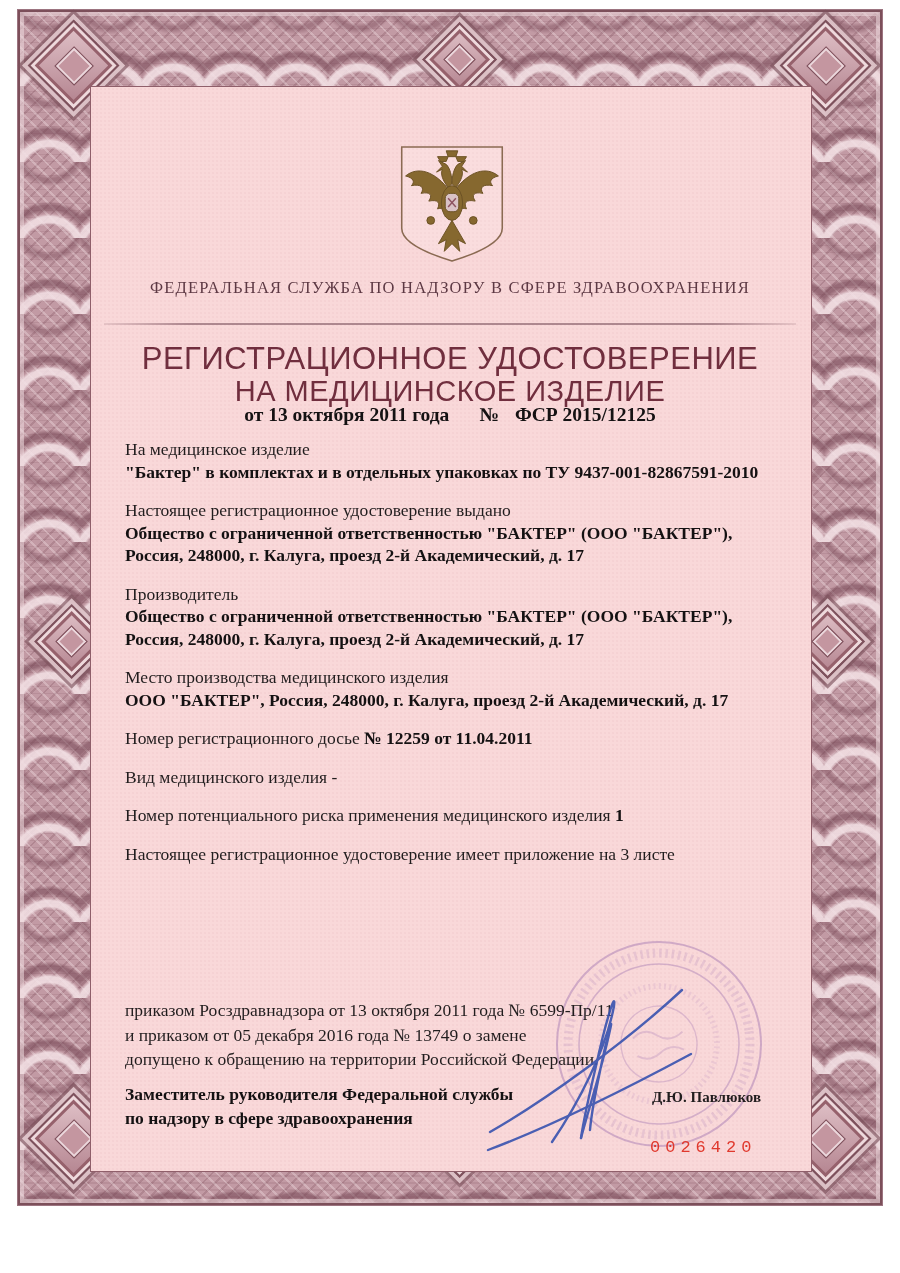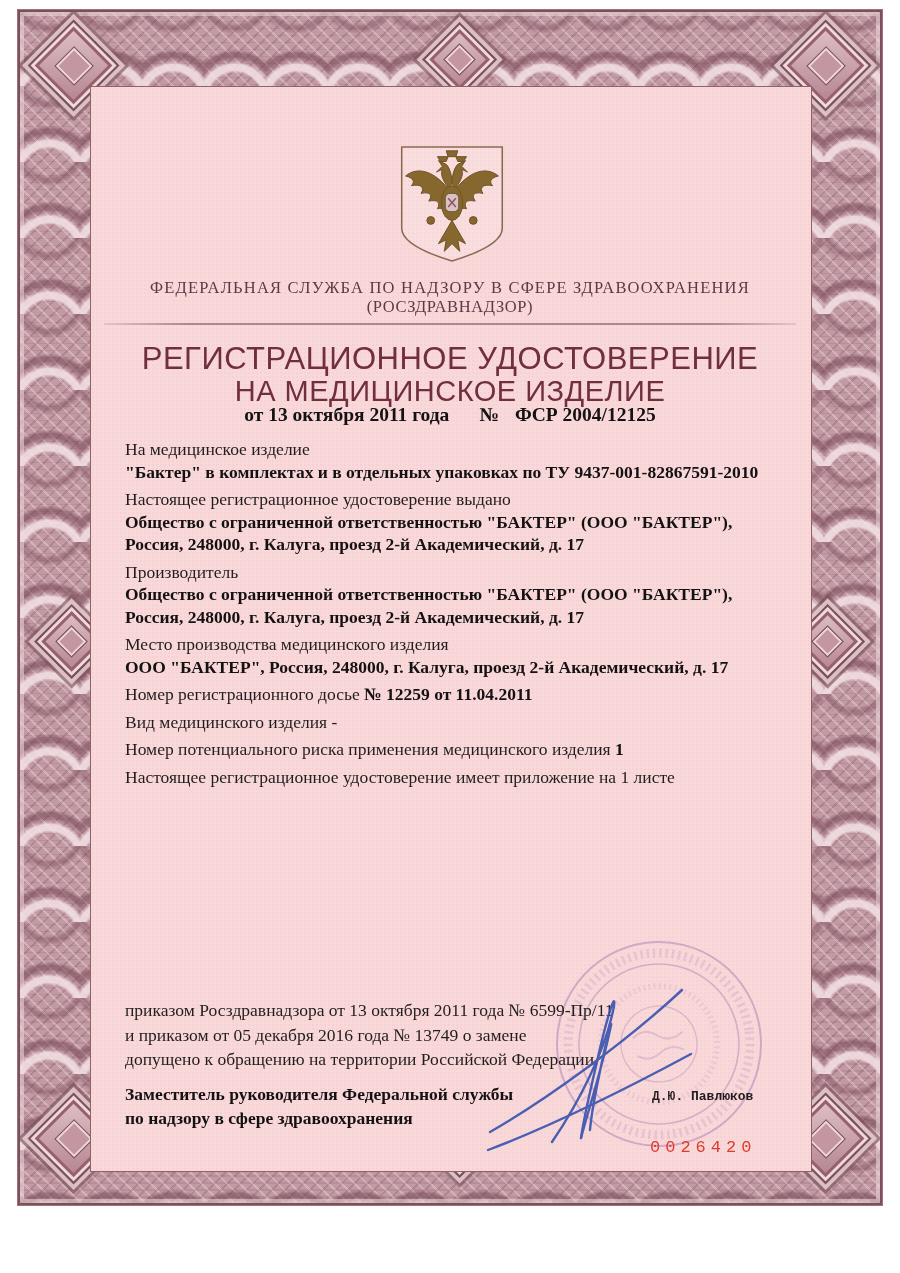--- a/index.html
+++ b/index.html
@@ -49,27 +49,27 @@
   .title{position:absolute;left:100px;top:342px;width:700px;text-align:center;
     font-family:"Liberation Sans", sans-serif;font-weight:normal;color:#702e3e;}
   .title .t1{font-size:31px;line-height:34px;letter-spacing:.5px;}
   .title .t2{font-size:29px;line-height:31px;letter-spacing:.5px;}
   .dateline{position:absolute;left:100px;top:404px;width:700px;text-align:center;
     font-weight:bold;font-size:19.5px;color:#151213;}
   .dateline .gap1{margin-left:30px;} .dateline .gap2{margin-left:16px;}
 
   .body{position:absolute;left:125px;top:438px;width:664px;font-size:17.5px;line-height:22.5px;}
   .body p{margin:0;}
-  .body .para{margin-top:5px;}
+  .body .para{margin-top:16px;}
   .body b, .footer b{font-weight:bold;color:#141112;}
 
   .footer{position:absolute;left:125px;top:998px;width:664px;font-size:17.5px;line-height:24.5px;z-index:5;}
   .footer p{margin:0;}
   .footer .signer{margin-top:10px;}
-  .signer-name{position:absolute;left:652px;top:1089px;font-weight:bold;font-size:13px;z-index:5;font-family:Liberation Mono, monospace;}
+  .signer-name{position:absolute;left:652px;top:1089px;font-weight:bold;font-size:15px;z-index:5;}
   .serial{position:absolute;left:650px;top:1138px;font-family:"Liberation Mono", monospace;
     font-size:17px;letter-spacing:5px;color:#e0392d;z-index:5;}
 
   .stamp{position:absolute;left:550px;top:935px;width:218px;height:218px;z-index:3;filter:blur(.6px);opacity:.85;}
   .signature{position:absolute;left:486px;top:972px;width:210px;height:185px;z-index:6;}
 </style>
 </head>
 <body>
 
 <div class="page">
@@ -103,30 +103,29 @@
         <circle cx="38" cy="80" r="4"></circle>
         <circle cx="82" cy="80" r="4"></circle>
       </g>
       <rect x="53" y="52" width="14" height="19" rx="5" fill="#d9c2c6" stroke="#6b5124"></rect>
       <path d="M56 57 l8 9 M64 57 l-8 9" stroke="#8d5360" stroke-width="1.5" fill="none"></path>
     </svg>
   </div>
 
   <div class="agency">
     <div class="l1">ФЕДЕРАЛЬНАЯ СЛУЖБА ПО НАДЗОРУ В СФЕРЕ ЗДРАВООХРАНЕНИЯ</div>
-    <div class="l2">(РОСЗДРАВНАДЗОР)</div>
   </div>
   <div class="divider"></div>
 
   <div class="title">
     <div class="t1">РЕГИСТРАЦИОННОЕ УДОСТОВЕРЕНИЕ</div>
     <div class="t2">НА МЕДИЦИНСКОЕ ИЗДЕЛИЕ</div>
   </div>
   <div class="dateline">
-    <span>от  13 октября 2011 года</span><span class="gap1">№</span><span class="gap2">ФСР 2004/12125</span>
+    <span>от  13 октября 2011 года</span><span class="gap1">№</span><span class="gap2">ФСР 2015/12125</span>
   </div>
 
   <div class="body">
     <p>На медицинское изделие</p>
     <p><b>"Бактер" в комплектах и в отдельных упаковках по ТУ 9437-001-82867591-2010</b></p>
 
     <p class="para">Настоящее регистрационное удостоверение выдано</p>
     <p><b>Общество с ограниченной ответственностью "БАКТЕР" (ООО "БАКТЕР"),</b></p>
     <p><b>Россия, 248000, г. Калуга, проезд 2-й Академический, д. 17</b></p>
 
@@ -137,21 +136,21 @@
     <p class="para">Место производства медицинского изделия</p>
     <p><b>ООО "БАКТЕР", Россия, 248000, г. Калуга, проезд 2-й Академический, д. 17</b></p>
 
     <p class="para"><span>Номер регистрационного досье</span> <b>№ 12259 от 11.04.2011</b></p>
 
     <p class="para">Вид медицинского изделия -</p>
 
     <p class="para"><span>Номер потенциального риска применения медицинского изделия</span> <b>1</b></p>
 
 
-    <p class="para">Настоящее регистрационное удостоверение имеет приложение на 1 листе</p>
+    <p class="para">Настоящее регистрационное удостоверение имеет приложение на 3 листе</p>
   </div>
 
   <div class="footer">
     <p>приказом Росздравнадзора от 13 октября 2011 года № 6599-Пр/11</p>
     <p>и приказом от 05 декабря 2016 года № 13749 о замене</p>
     <p>допущено к обращению на территории Российской Федерации.</p>
     <p class="signer"><b>Заместитель руководителя Федеральной службы</b></p>
     <p><b>по надзору в сфере здравоохранения</b></p>
   </div>
   <div class="signer-name">Д.Ю. Павлюков</div>

